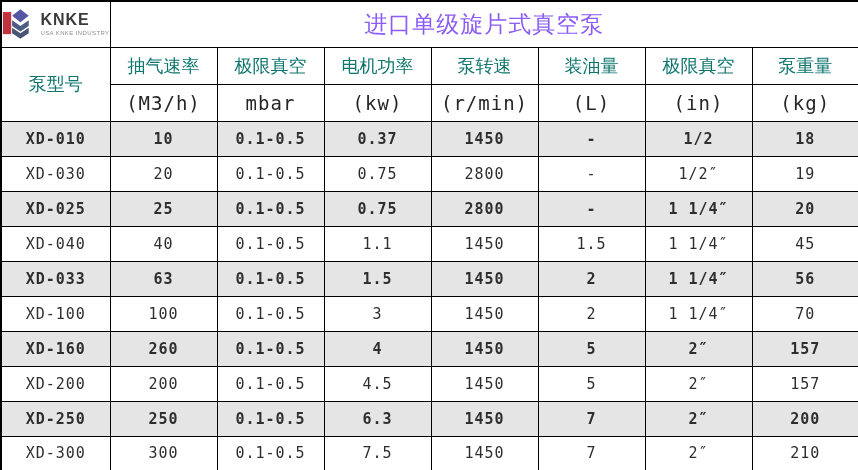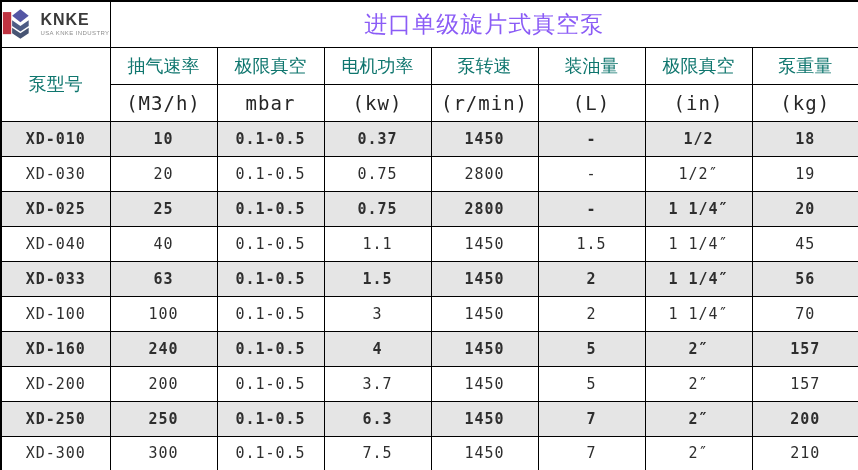--- a/index.html
+++ b/index.html
@@ -190,33 +190,33 @@
       <td class="cell-txt mono">100</td>
       <td class="cell-txt mono">0.1-0.5</td>
       <td class="cell-txt mono">3</td>
       <td class="cell-txt mono">1450</td>
       <td class="cell-txt mono">2</td>
       <td class="cell-txt mono">1 1/4″</td>
       <td class="cell-txt mono">70</td>
     </tr>
     <tr class="data-row alt">
       <td class="cell-txt mono">XD-160</td>
-      <td class="cell-txt mono">240</td>
+      <td class="cell-txt mono">260</td>
       <td class="cell-txt mono">0.1-0.5</td>
       <td class="cell-txt mono">4</td>
       <td class="cell-txt mono">1450</td>
       <td class="cell-txt mono">5</td>
       <td class="cell-txt mono">2″</td>
       <td class="cell-txt mono">157</td>
     </tr>
     <tr class="data-row">
       <td class="cell-txt mono">XD-200</td>
       <td class="cell-txt mono">200</td>
       <td class="cell-txt mono">0.1-0.5</td>
-      <td class="cell-txt mono">3.7</td>
+      <td class="cell-txt mono">4.5</td>
       <td class="cell-txt mono">1450</td>
       <td class="cell-txt mono">5</td>
       <td class="cell-txt mono">2″</td>
       <td class="cell-txt mono">157</td>
     </tr>
     <tr class="data-row alt">
       <td class="cell-txt mono">XD-250</td>
       <td class="cell-txt mono">250</td>
       <td class="cell-txt mono">0.1-0.5</td>
       <td class="cell-txt mono">6.3</td>

